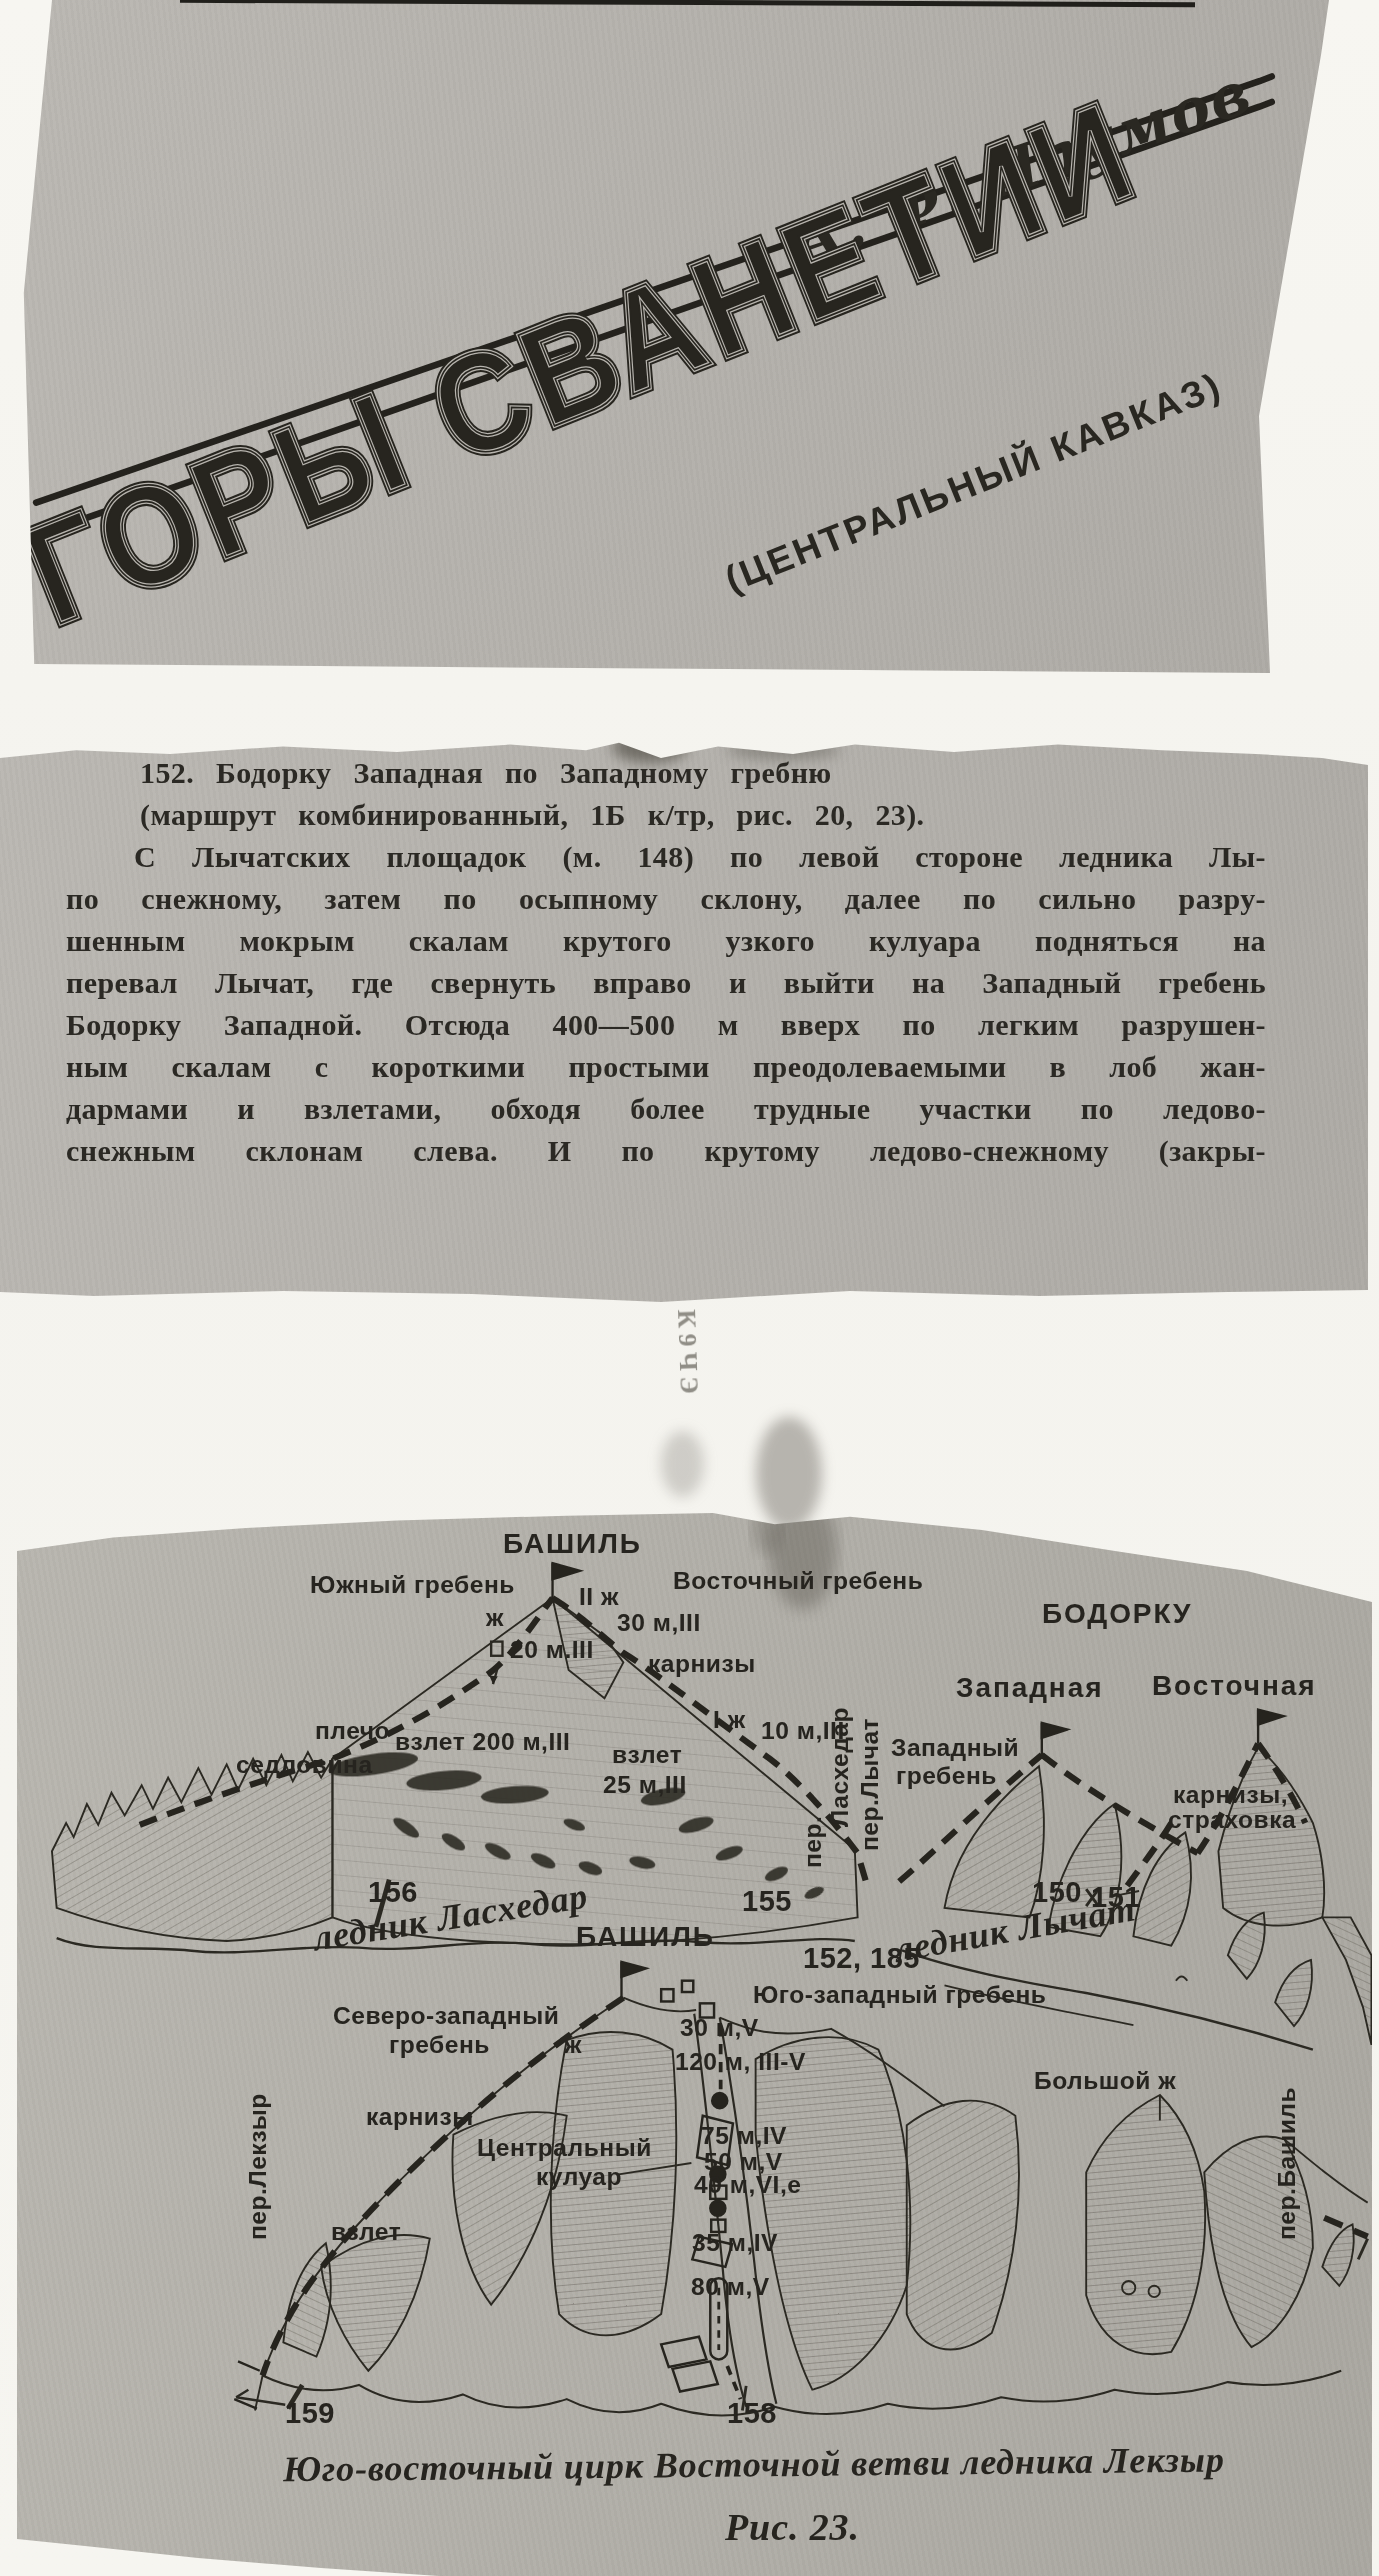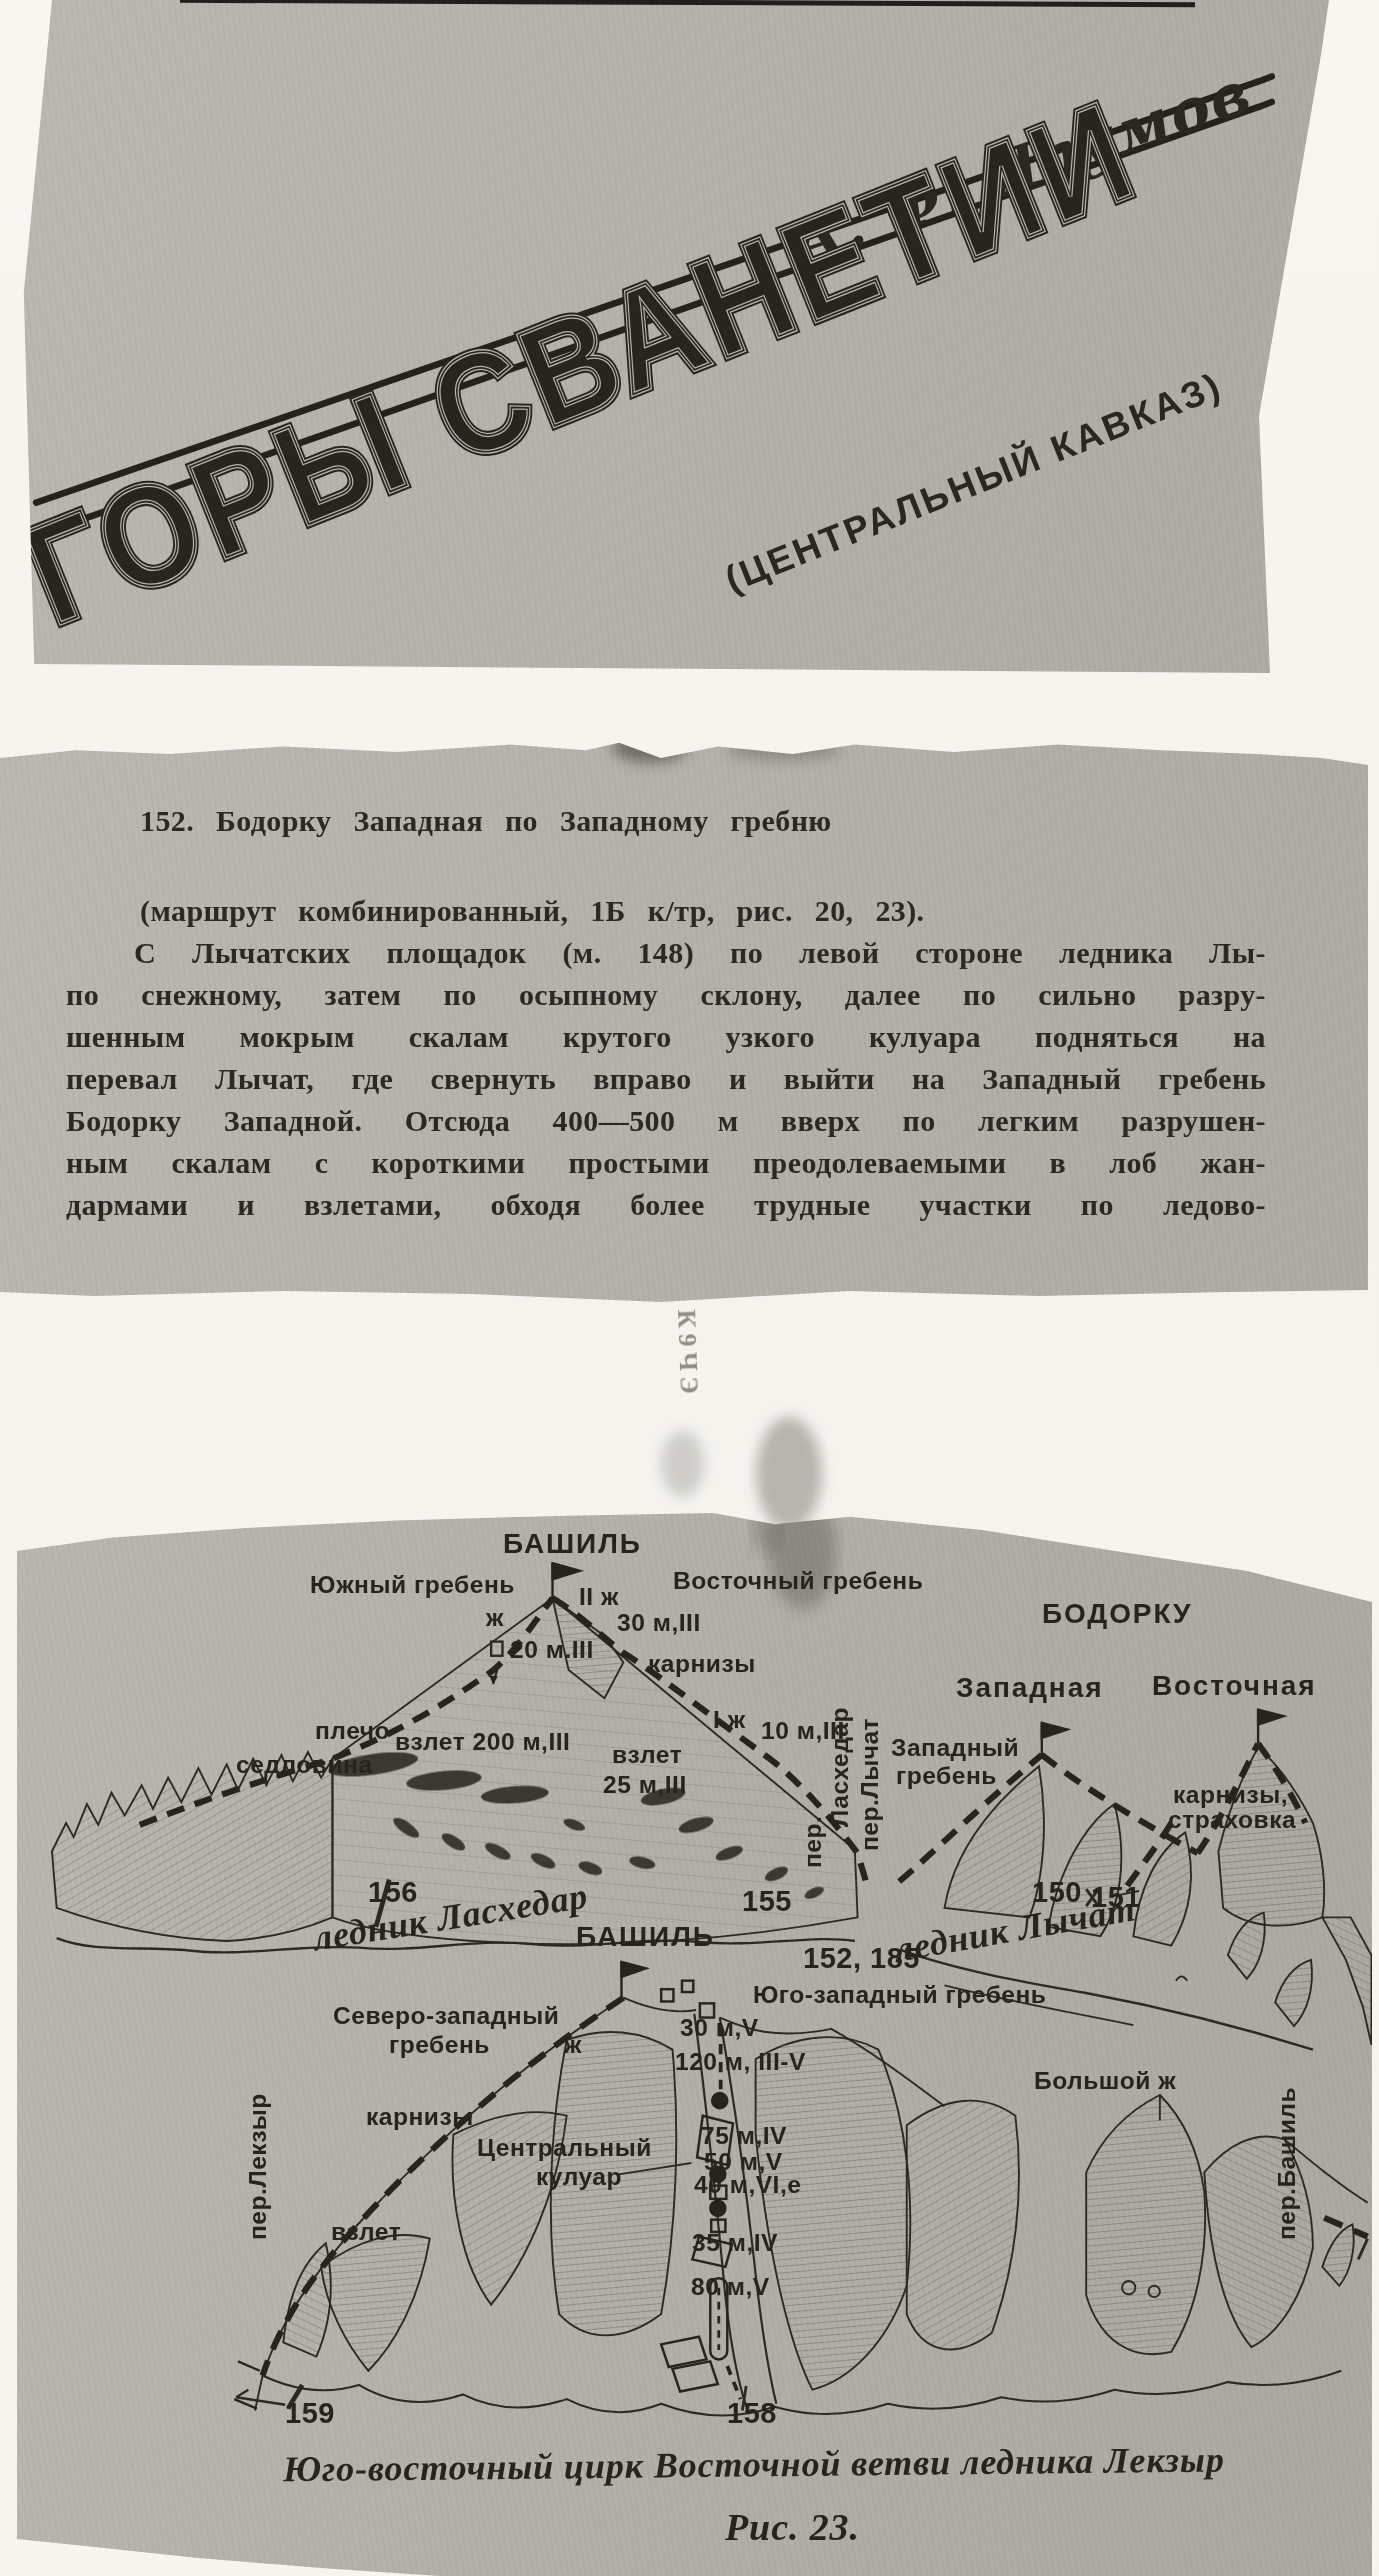--- a/index.html
+++ b/index.html
@@ -50,21 +50,21 @@
     left:0;top:737px;width:1372px;height:567px;
     clip-path:polygon(0 21px,76px 13.2px,170px 17px,283px 9.4px,397px 15px,510px 7.6px,586px 13.2px,619px 5.7px,661px 21px,718px 9.4px,793px 17px,855px 7.6px,954px 15px,1058px 7.6px,1162px 13.2px,1256px 17px,1322px 21px,1368px 28px,1368px 553px,1228px 555px,1039px 559px,850px 554px,661px 565px,472px 557px,283px 554px,94px 559px,0 555px);
   }
   #routetext{
     position:absolute;left:66px;top:15px;width:1200px;
     font-family:"Liberation Serif","DejaVu Serif",serif;font-weight:700;
     font-size:30px;color:#2b2924;letter-spacing:0.4px;
   }
   .tl{height:42px;line-height:42px;white-space:nowrap;}
   .tl.j{white-space:normal;text-align:justify;text-align-last:justify;word-spacing:4.7px;}
-  .tl.head{padding-left:74px;word-spacing:14px;margin-top:48px;}
+  .tl.head{padding-left:74px;word-spacing:14px;}
   .tl.first{ text-indent:68px;}
   .tl.last{word-spacing:7.6px;}
   .stain{position:absolute;border-radius:50%;filter:blur(6.6px);}
   
   #stamp{
     position:absolute;left:701px;top:1309px;color:rgba(62,58,50,.55);
     font-family:"Liberation Serif",serif;font-weight:700;font-size:25.5px;letter-spacing:5.7px;
     transform:rotate(88deg);transform-origin:0 0;filter:blur(0.5px);white-space:nowrap;
   }
   
@@ -113,20 +113,21 @@
   <div id="routetext">
     <div class="tl head">152. Бодорку Западная по Западному гребню</div>
     <div class="tl head">(маршрут комбинированный, 1Б к/тр, рис. 20, 23).</div>
     <div class="tl j first">С Лычатских площадок (м. 148) по левой стороне ледника Лы-</div>
     <div class="tl j">по снежному, затем по осыпному склону, далее по сильно разру-</div>
     <div class="tl j">шенным мокрым скалам крутого узкого кулуара подняться на</div>
     <div class="tl j">перевал Лычат, где свернуть вправо и выйти на Западный гребень</div>
     <div class="tl j">Бодорку Западной. Отсюда 400—500 м вверх по легким разрушен-</div>
     <div class="tl j">ным скалам с короткими простыми преодолеваемыми в лоб жан-</div>
     <div class="tl j">дармами и взлетами, обходя более трудные участки по ледово-</div>
+    <div class="tl j">снежным склонам слева. И по крутому ледово-снежному (закры-</div>
   </div>
 </div>
 
 <div id="stamp">К9ЧЭ</div>
 <div class="stain" style="left:756px;top:1417px;width:66px;height:113px;background:rgba(90,86,78,.4);"></div>
 <div class="stain" style="left:661px;top:1431px;width:43px;height:66px;background:rgba(120,116,108,.3);"></div>
 
 <div class="paper" id="figclip">
 
   <svg id="figsvg" width="1379" height="1065" viewBox="0 0 1460 1127">

